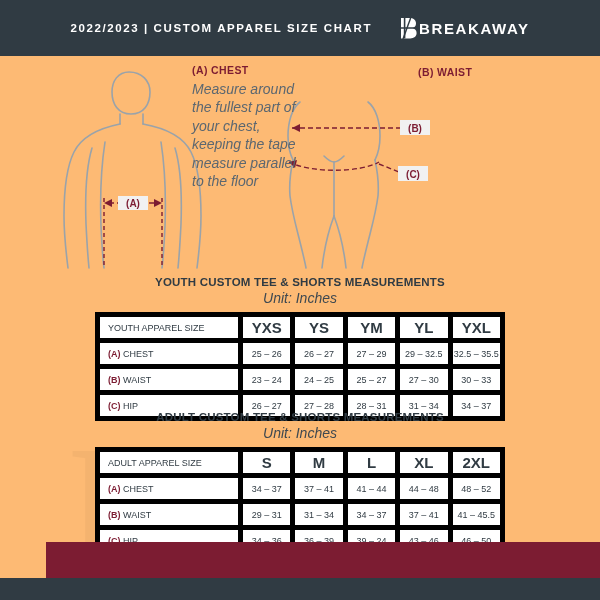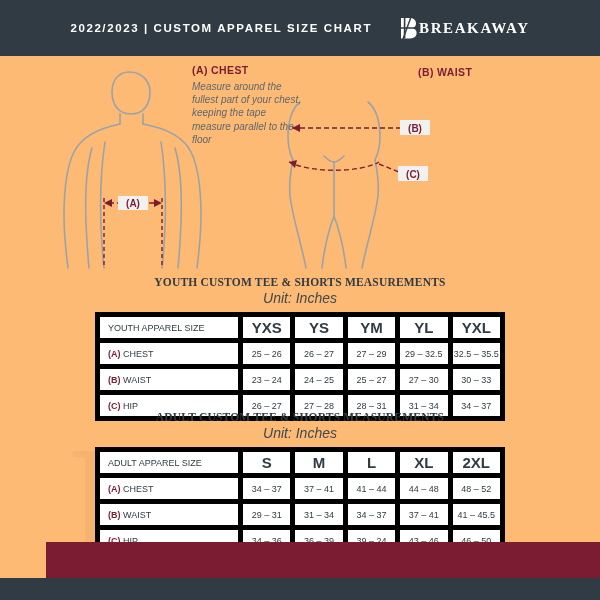--- a/index.html
+++ b/index.html
@@ -41,21 +41,20 @@
     font-size: 11.5px;
     font-weight: bold;
     letter-spacing: 1.6px;
     white-space: nowrap;
   }
   .brand {
     display: flex;
     align-items: center;
     gap: 1px;
     margin-left: 14px;
-    font-family: Liberation Serif, serif;
   }
   .brand-mark {
     width: 20px;
     height: 24px;
     position: relative;
   }
   .brand-name {
     color: #ffffff;
     font-size: 15px;
     font-weight: bold;
@@ -103,41 +102,40 @@
   }
   .callout .title {
     color: #7c1c32;
     font-weight: bold;
     font-size: 10.5px;
     letter-spacing: 0.4px;
     margin-bottom: 4px;
   }
   .callout .body {
     color: #5c6770;
-    font-size: 10px;
+    font-size: 14px;
     font-style: italic;
     line-height: 1.32;
   }
   .c-chest { top: 8px; left: 192px; width: 112px; }
   .c-waist { top: 10px; left: 418px; width: 112px; }
   .c-hips  { top: 110px; left: 418px; width: 112px; }
 
   
   .section {
     position: absolute;
     left: 95px;
     width: 410px;
   }
   .sect-title {
     text-align: center;
     font-size: 11.5px;
     font-weight: bold;
     color: #303b43;
     letter-spacing: 0.2px;
-    font-family: Liberation Serif, serif;
   }
   .sect-sub {
     text-align: center;
     font-size: 14px;
     font-style: italic;
     color: #3f4950;
     margin-top: 2px;
     margin-bottom: 6px;
   }
   table {

